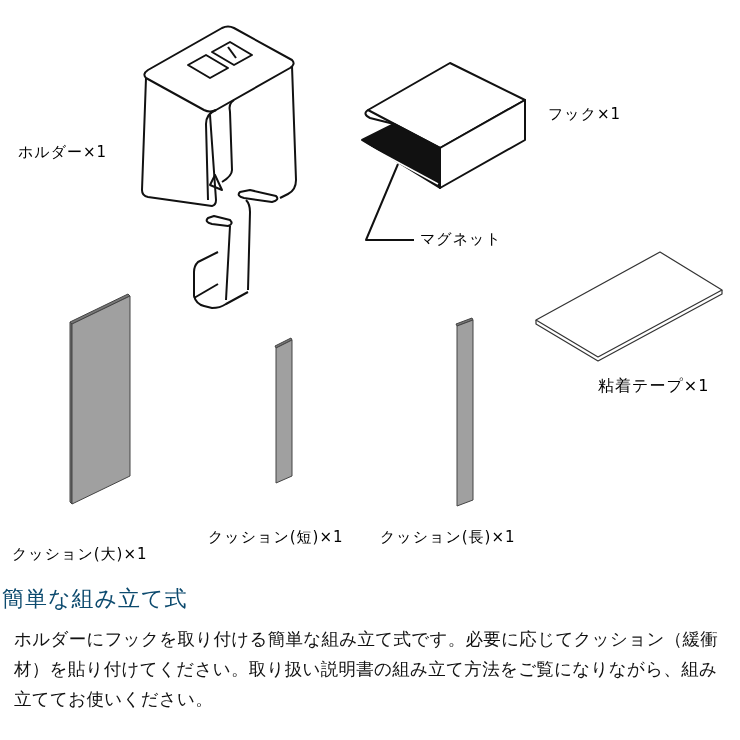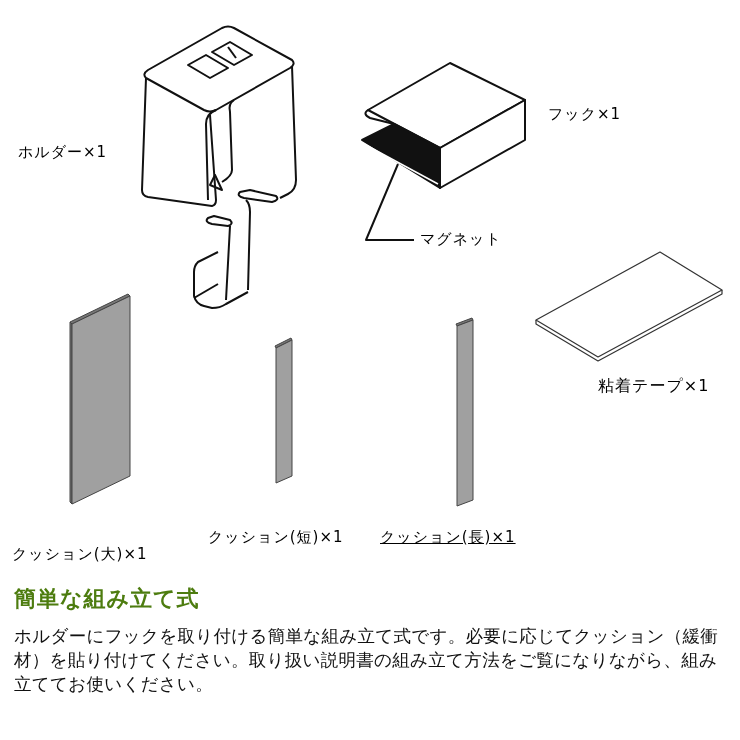--- a/index.html
+++ b/index.html
@@ -1,20 +1,20 @@
 <!DOCTYPE html>
 <html><head>
 <meta charset="utf-8">
 <style>
   html, body { margin:0; padding:0; background:#ffffff; }
   body { width:740px; height:740px; position:relative; overflow:hidden; font-family:"DejaVu Sans", sans-serif; color:#111; }
   .lbl { position:absolute; font-size:15px; letter-spacing:1px; white-space:nowrap; color:#000000; }
   svg.art { position:absolute; left:0; top:0; }
-  .title { position:absolute; left:14px; top:584px; font-size:22px; letter-spacing:1px; color:#4d7c0f;font-weight:bold; }
-  .desc { position:absolute; left:14px; top:624px; width:720px; font-size:17.5px; line-height:24px; letter-spacing:0.3px; color:#111; }
+  .title { position:absolute; left:2px; top:584px; font-size:22px; letter-spacing:1px; color:#0c4a6e; }
+  .desc { position:absolute; left:14px; top:624px; width:720px; font-size:17.5px; line-height:30px; letter-spacing:0.3px; color:#111; }
 </style>
 </head>
 <body>
 
 <svg class="art" width="740" height="560" viewBox="0 0 740 560">
 
   <g fill="none" stroke="#111" stroke-width="2" stroke-linejoin="round">
 
     <path d="M148,70 L222,28 Q228,25 234,28 L292,60 Q296,64 290,68 L216,110 Q210,113 204,110 L146,78 Q142,74 148,70 Z" fill="#fff"></path>
 
@@ -69,16 +69,16 @@
     <path d="M457,326 L473,320 L473,500 L457,506 Z" fill="#a0a0a0"></path>
   </g>
 </svg>
 
 <div class="lbl" style="left:18px; top:143px;">ホルダー×1</div>
 <div class="lbl" style="left:548px; top:105px;">フック×1</div>
 <div class="lbl" style="left:420px; top:230px; font-size:15px;">マグネット</div>
 <div class="lbl" style="left:566px; top:376px; font-size:16px;margin-left:32px;">粘着テープ×1</div>
 <div class="lbl" style="left:12px; top:528px;margin-top:17px;">クッション(大)×1</div>
 <div class="lbl" style="left:198px; top:528px;margin-left:10px;">クッション(短)×1</div>
-<div class="lbl" style="left:380px; top:528px;text-decoration:underline;">クッション(長)×1</div>
+<div class="lbl" style="left:380px; top:528px;">クッション(長)×1</div>
 
 <div class="title">簡単な組み立て式</div>
 <div class="desc">ホルダーにフックを取り付ける簡単な組み立て式です。必要に応じてクッション（緩衝材）を貼り付けてください。取り扱い説明書の組み立て方法をご覧になりながら、組み立ててお使いください。</div>
 
 </body></html>

